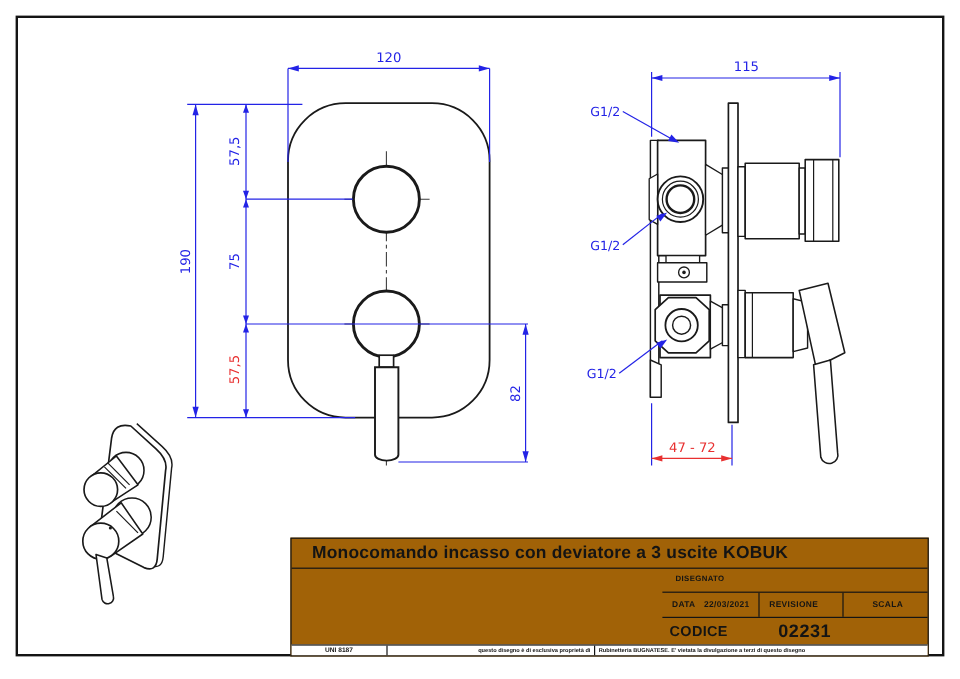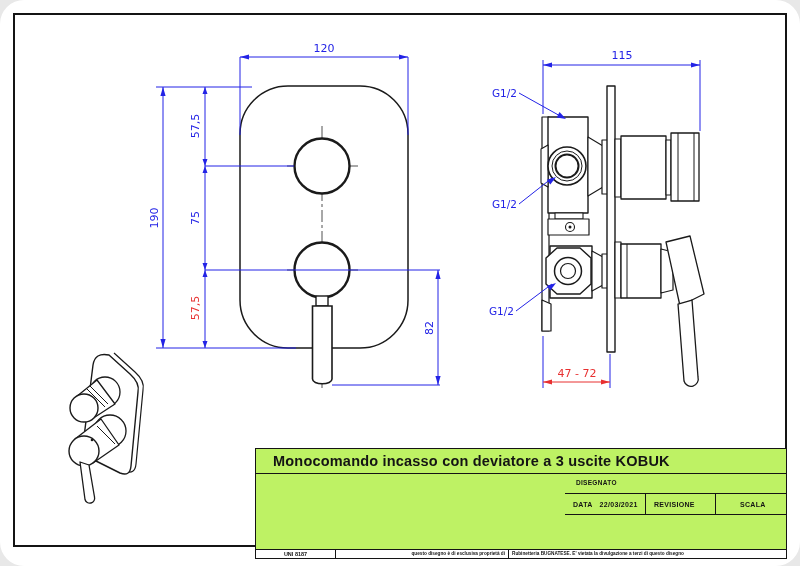--- a/index.html
+++ b/index.html
@@ -1,24 +1,24 @@
 <!DOCTYPE html>
 <html><head>
 <meta charset="utf-8">
 <style>
   html,body{margin:0;padding:0;background:#e8e8e8;}
   #sheet{position:relative;width:800px;height:566px;background:#ffffff;overflow:hidden;
-         font-family:"Liberation Sans",sans-serif;border-radius:24px;}
+         font-family:"Liberation Sans",sans-serif;}
   #border{position:absolute;left:13px;top:13px;width:774px;height:534px;
           border:2px solid #141414;box-sizing:border-box;}
   #drawing{position:absolute;left:0;top:0;width:800px;height:566px;}
 
   
-  #titleblock{position:absolute;left:255px;top:448px;width:532px;height:111px;
-              border:1.6px solid #141414;box-sizing:border-box;background:#bef264;color:#141414;}
+  #titleblock{position:absolute;left:242px;top:448px;width:532px;height:99px;
+              border:1.6px solid #141414;box-sizing:border-box;background:#a16207;color:#141414;}
   .tb-title{position:absolute;left:0;top:0;right:0;height:25px;border-bottom:1.6px solid #141414;
             line-height:25px;padding-left:17px;font-size:14.5px;font-weight:bold;letter-spacing:.2px;
             white-space:nowrap;box-sizing:border-box;}
   .tb-left{position:absolute;left:0;top:25px;width:309px;bottom:9px;border-right:1.6px solid #141414;box-sizing:border-box;}
   .tb-logo{position:absolute;left:12px;top:2px;}
   .tb-rubinetteria{position:absolute;left:96px;top:33px;font-size:8.5px;font-weight:bold;letter-spacing:3.2px;white-space:nowrap;}
   .tb-address{position:absolute;left:20px;top:45px;font-size:9.5px;font-weight:bold;white-space:nowrap;}
   .tb-disegnato{position:absolute;left:309px;top:25px;right:0;height:20px;border-bottom:1.4px solid #141414;
                 font-size:6.5px;font-weight:bold;padding:5px 0 0 11px;box-sizing:border-box;letter-spacing:.3px;}
   .tb-midrow{position:absolute;left:309px;top:45px;right:0;height:21px;border-bottom:1.4px solid #141414;
@@ -204,20 +204,24 @@
     <div class="tb-disegnato">DISEGNATO</div>
 
     <div class="tb-midrow">
       <div class="cell cell-data">
         <span>DATA</span><span class="val">22/03/2021</span>
       </div>
       <div class="cell cell-rev">REVISIONE</div>
       <div class="cell cell-scala">SCALA</div>
     </div>
 
+    <div class="tb-codice">
+      <span class="lbl">CODICE</span>
+      <span class="val">02231</span>
+    </div>
 
     <div class="tb-strip">
       <div class="strip-uni">UNI 8187</div>
       <div class="strip-a">questo disegno è di esclusiva proprietà di</div>
       <div class="strip-b">Rubinetteria BUGNATESE. E' vietata la divulgazione a terzi di questo disegno</div>
     </div>
   </div>
 </div>
 
 </body></html>

